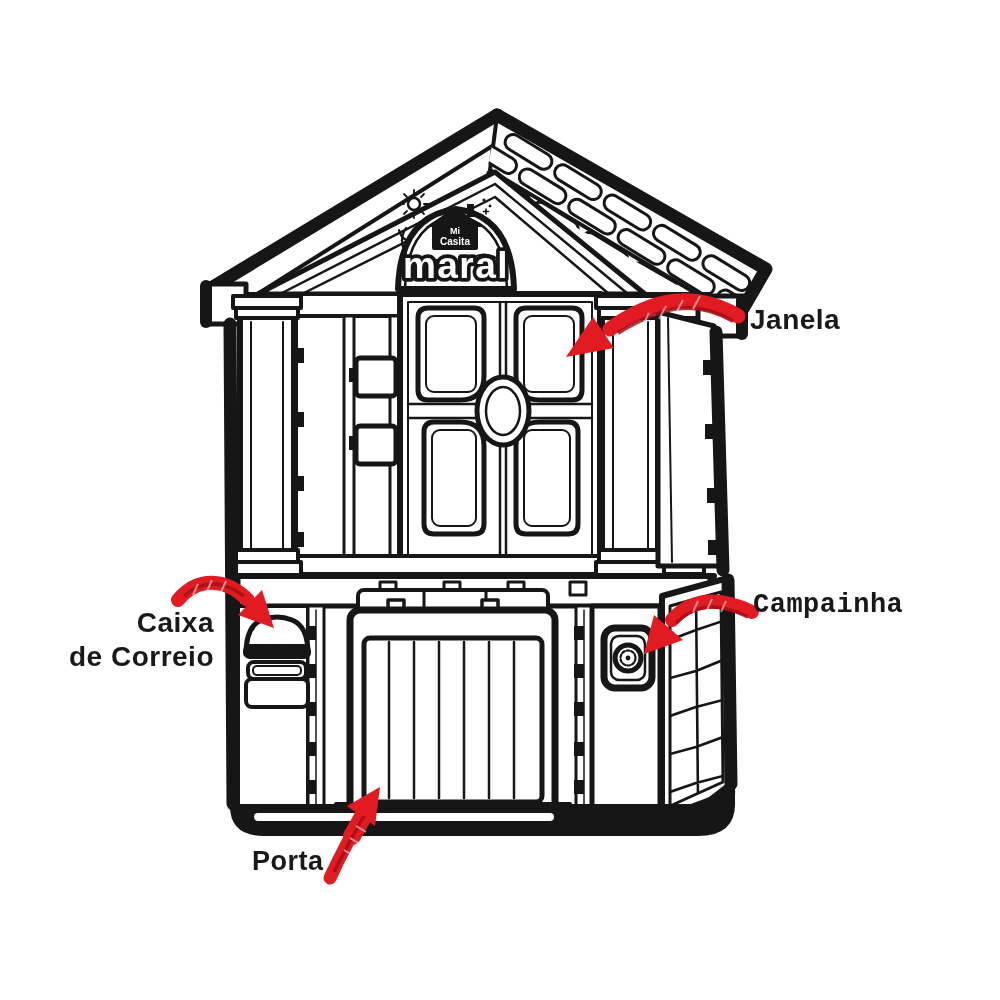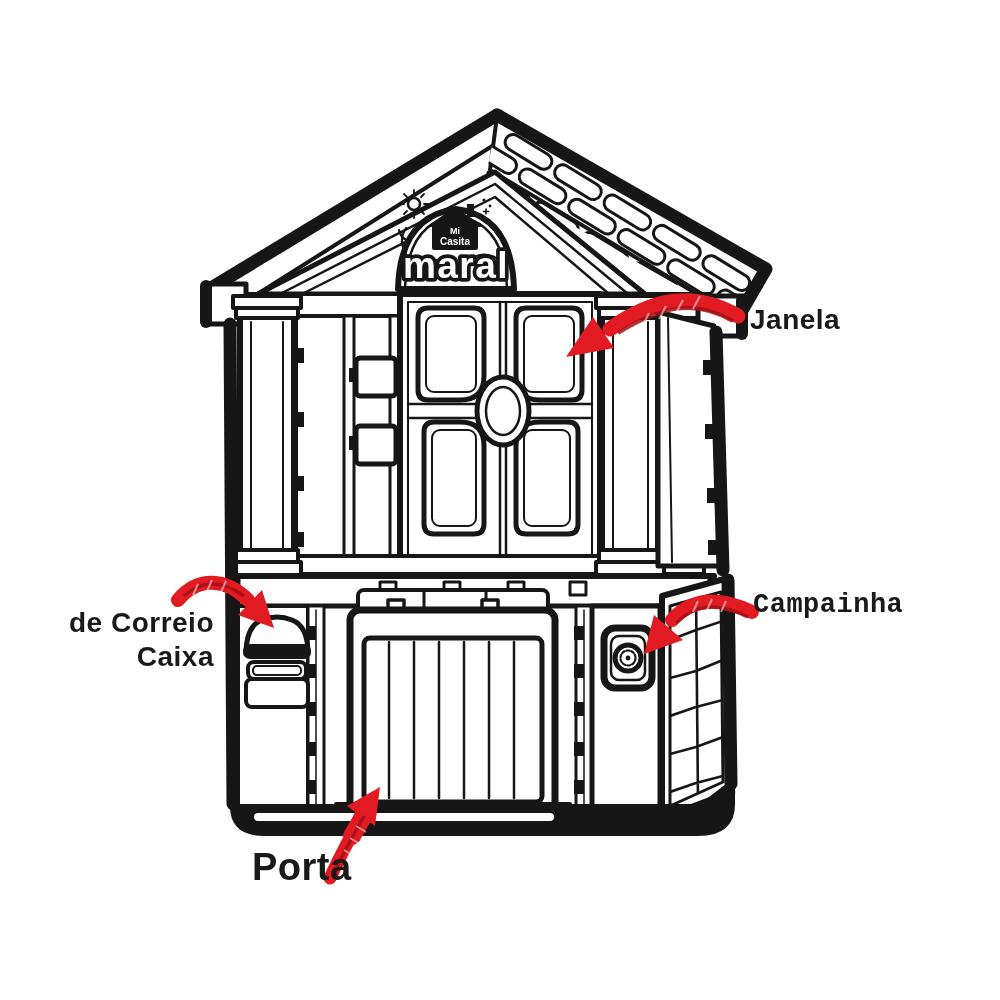--- a/index.html
+++ b/index.html
@@ -8,21 +8,21 @@
   #drawing{position:absolute;left:0;top:0;}
   
   .s{stroke:#161616;fill:none;stroke-linecap:round;stroke-linejoin:round;}
   .w{stroke:#161616;fill:#ffffff;stroke-linejoin:round;stroke-linecap:round;}
   .b{fill:#161616;stroke:none;}
   .callout-label{position:absolute;color:#191919;font-weight:800;letter-spacing:.5px;
                  white-space:nowrap;}
   #lbl-janela{left:750px;top:304px;font-size:28px;}
   #lbl-caixa{left:62px;top:606px;width:152px;text-align:right;font-size:28px;line-height:34px;}
   #lbl-campainha{left:753px;top:588px;font-size:27px;line-height:34px;font-family:Liberation Mono, monospace;}
-  #lbl-porta{left:252px;top:846px;font-size:38px;}
+  #lbl-porta{left:252px;top:846px;font-size:27px;}
   .logo-brand{font-family:"Liberation Sans",sans-serif;font-weight:800;letter-spacing:1.5px;}
   .badge-txt{font-family:"Liberation Sans",sans-serif;font-weight:700;}
 </style>
 </head>
 <body>
 
 <div id="stage">
 
 <svg id="drawing" width="1000" height="1000" viewBox="0 0 1000 1000">
   <defs>
@@ -281,22 +281,22 @@
     <path d="M334,872 C346,848 356,830 364,816" fill="none" stroke-width="3.5" opacity="0.85" stroke="#a50f16"></path>
     <path d="M344,850 l10,6 M350,838 l10,6 M356,826 l10,6" stroke="#ffffff" stroke-width="2" opacity="0.5"></path>
   </g>
 </svg>
 
   <div class="callout-label" id="lbl-janela">
     <span>Janela</span>
   </div>
 
   <div class="callout-label" id="lbl-caixa">
+    <div>Caixa</div>
     <div>de Correio</div>
-    <div>Caixa</div>
   </div>
 
   <div class="callout-label" id="lbl-campainha">
     <div>Campainha</div>
   </div>
 
   <div class="callout-label" id="lbl-porta">
     <span>Porta</span>
   </div>
 

